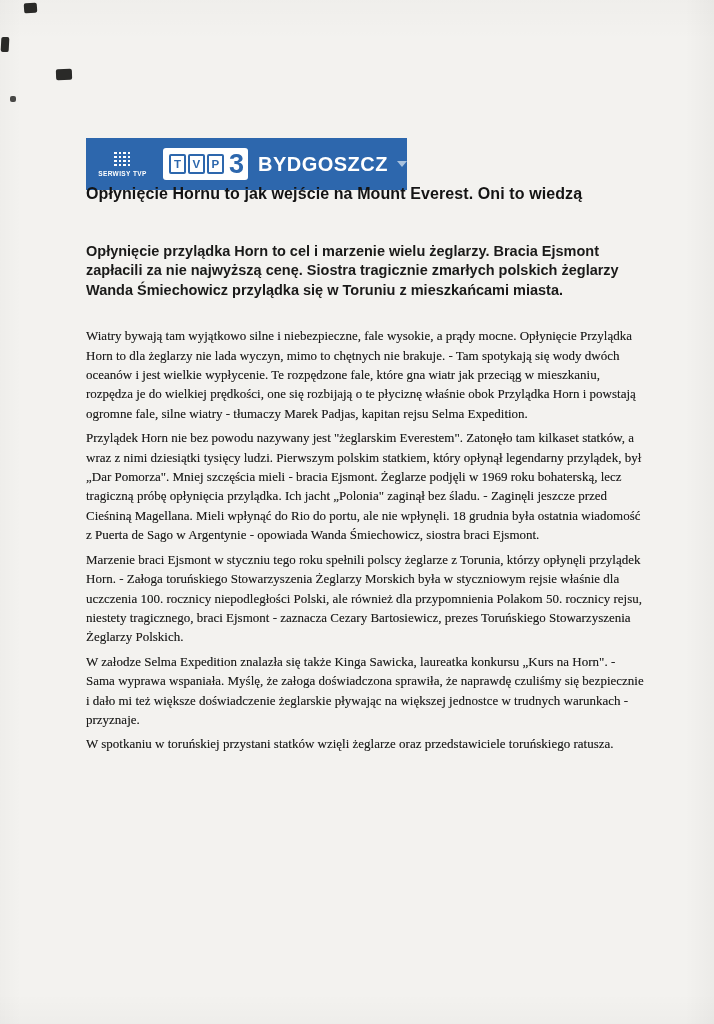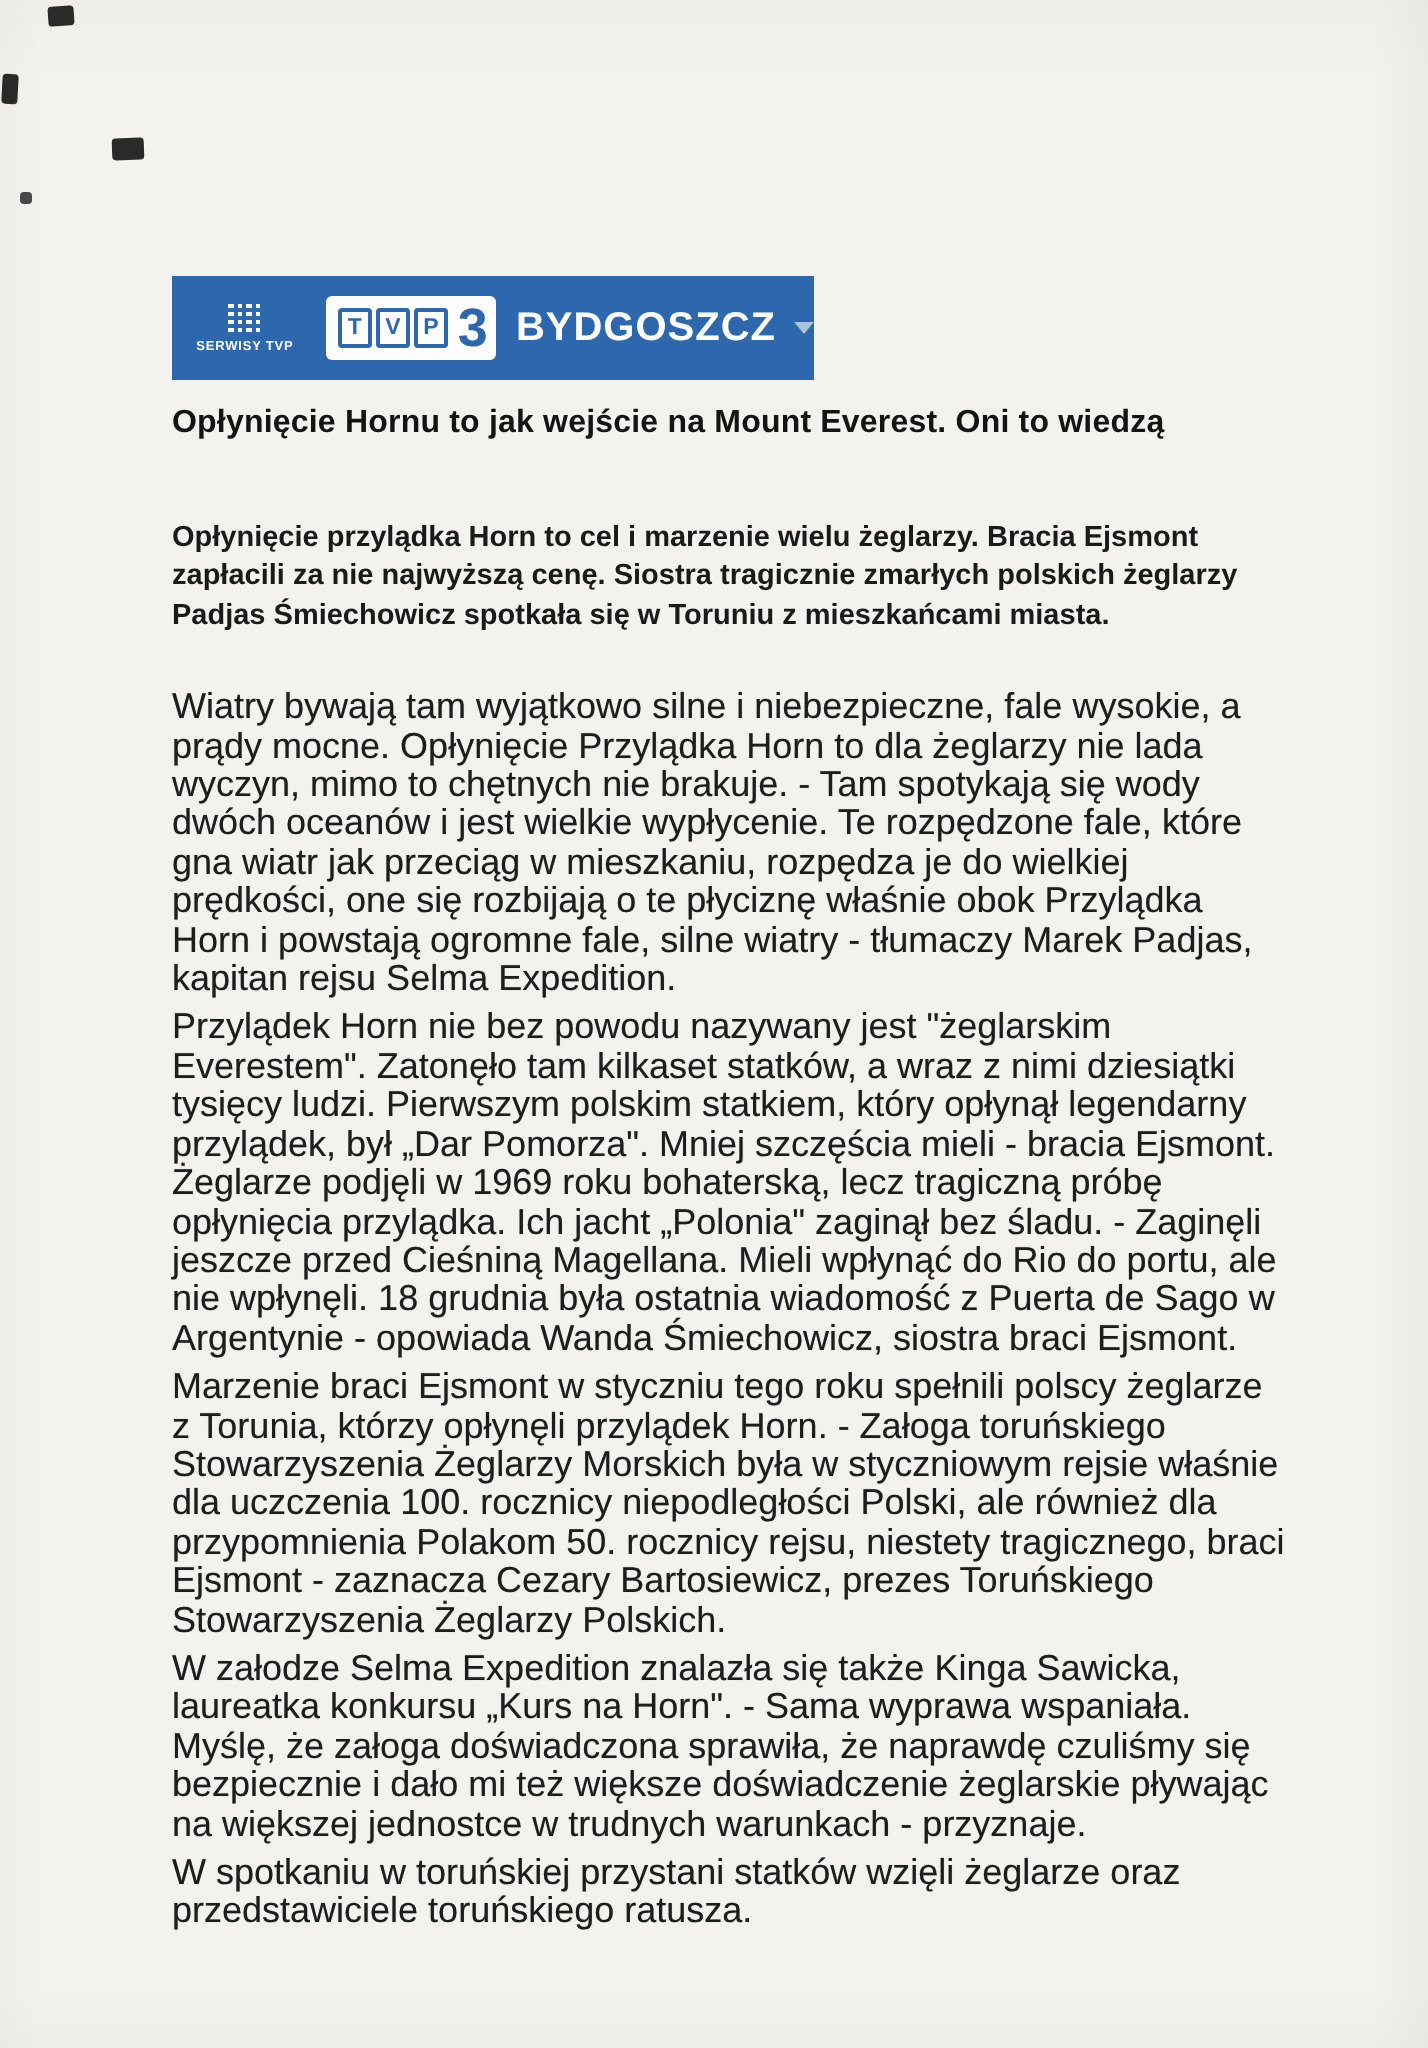--- a/index.html
+++ b/index.html
@@ -62,36 +62,37 @@
     text-align:right;
   }
   .caret{
     margin-left:9px;width:0;height:0;cursor:pointer;
     border-left:5px solid transparent;border-right:5px solid transparent;
     border-top:6px solid #a9c2de;
   }
 
   
   .article{
-    position:absolute;left:86px;top:202px;width:558px;
+    position:absolute;left:86px;top:184px;width:558px;
     color:#1d1d1c;
   }
   .article h1{
     margin:0 0 38px 0;
     font-size:16px;line-height:20px;font-weight:bold;color:#141414;
     letter-spacing:.1px;
   }
   .lead{
     margin:0 0 26px 0;
     font-weight:bold;font-size:14.5px;line-height:19.4px;color:#1a1a19;
   }
   .article p.body-par{
     margin:0 0 5px 0;
-    font-size:18px;line-height:19.4px;
+    font-size:13px;line-height:19.4px;
     text-shadow:0 0 .4px rgba(30,30,30,.45);
+    font-family:Liberation Serif, serif;
   }
 </style>
 </head>
 <body>
 
 <div class="scan-shade"></div>
 
 <div class="speck speck1"></div>
 <div class="speck speck2"></div>
 <div class="speck speck3"></div>
@@ -124,19 +125,19 @@
     <span class="lbox">V</span>
     <span class="lbox">P</span>
     <span class="l3">3</span>
   </div>
   <div class="region">BYDGOSZCZ</div>
   <div class="caret"></div>
 </div>
 
 <div class="article">
   <h1>Opłynięcie Hornu to jak wejście na Mount Everest. Oni to wiedzą</h1>
-  <p class="lead">Opłynięcie przylądka Horn to cel i marzenie wielu żeglarzy. Bracia Ejsmont zapłacili za nie najwyższą cenę. Siostra tragicznie zmarłych polskich żeglarzy Padjas Śmiechowicz spotkała się w Toruniu z mieszkańcami miasta.</p>
+  <p class="lead">Opłynięcie przylądka Horn to cel i marzenie wielu żeglarzy. Bracia Ejsmont zapłacili za nie najwyższą cenę. Siostra tragicznie zmarłych polskich żeglarzy Wanda Śmiechowicz przylądka się w Toruniu z mieszkańcami miasta.</p>
   <p class="body-par">Wiatry bywają tam wyjątkowo silne i niebezpieczne, fale wysokie, a prądy mocne. Opłynięcie Przylądka Horn to dla żeglarzy nie lada wyczyn, mimo to chętnych nie brakuje. - Tam spotykają się wody dwóch oceanów i jest wielkie wypłycenie. Te rozpędzone fale, które gna wiatr jak przeciąg w mieszkaniu, rozpędza je do wielkiej prędkości, one się rozbijają o te płyciznę właśnie obok Przylądka Horn i powstają ogromne fale, silne wiatry - tłumaczy Marek Padjas, kapitan rejsu Selma Expedition.</p>
   <p class="body-par">Przylądek Horn nie bez powodu nazywany jest "żeglarskim Everestem". Zatonęło tam kilkaset statków, a wraz z nimi dziesiątki tysięcy ludzi. Pierwszym polskim statkiem, który opłynął legendarny przylądek, był „Dar Pomorza". Mniej szczęścia mieli - bracia Ejsmont. Żeglarze podjęli w 1969 roku bohaterską, lecz tragiczną próbę opłynięcia przylądka. Ich jacht „Polonia" zaginął bez śladu. - Zaginęli jeszcze przed Cieśniną Magellana. Mieli wpłynąć do Rio do portu, ale nie wpłynęli. 18 grudnia była ostatnia wiadomość z Puerta de Sago w Argentynie - opowiada Wanda Śmiechowicz, siostra braci Ejsmont.</p>
   <p class="body-par">Marzenie braci Ejsmont w styczniu tego roku spełnili polscy żeglarze z Torunia, którzy opłynęli przylądek Horn. - Załoga toruńskiego Stowarzyszenia Żeglarzy Morskich była w styczniowym rejsie właśnie dla uczczenia 100. rocznicy niepodległości Polski, ale również dla przypomnienia Polakom 50. rocznicy rejsu, niestety tragicznego, braci Ejsmont - zaznacza Cezary Bartosiewicz, prezes Toruńskiego Stowarzyszenia Żeglarzy Polskich.</p>
   <p class="body-par">W załodze Selma Expedition znalazła się także Kinga Sawicka, laureatka konkursu „Kurs na Horn". - Sama wyprawa wspaniała. Myślę, że załoga doświadczona sprawiła, że naprawdę czuliśmy się bezpiecznie i dało mi też większe doświadczenie żeglarskie pływając na większej jednostce w trudnych warunkach - przyznaje.</p>
   <p class="body-par">W spotkaniu w toruńskiej przystani statków wzięli żeglarze oraz przedstawiciele toruńskiego ratusza.</p>
 </div>
 
 </body></html>

